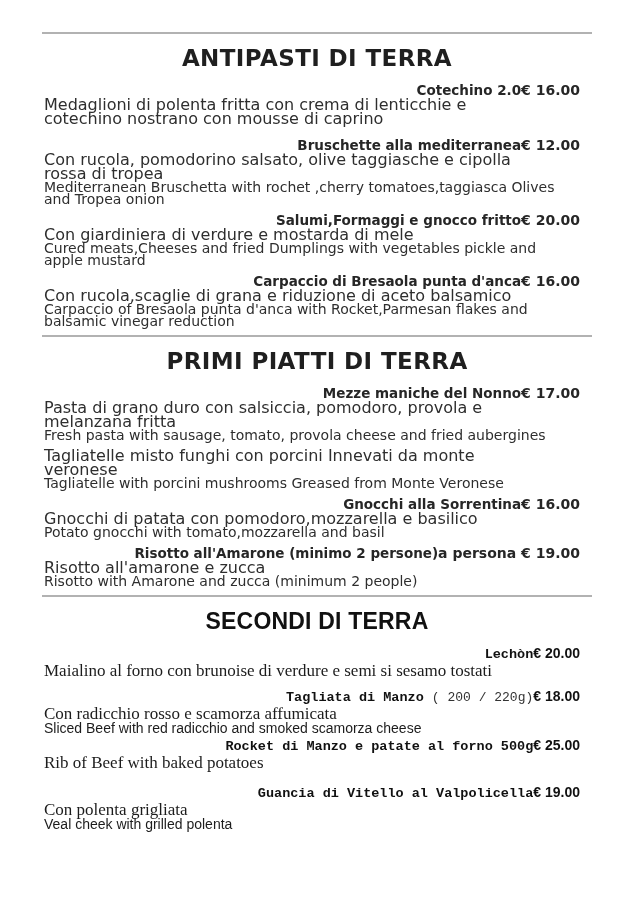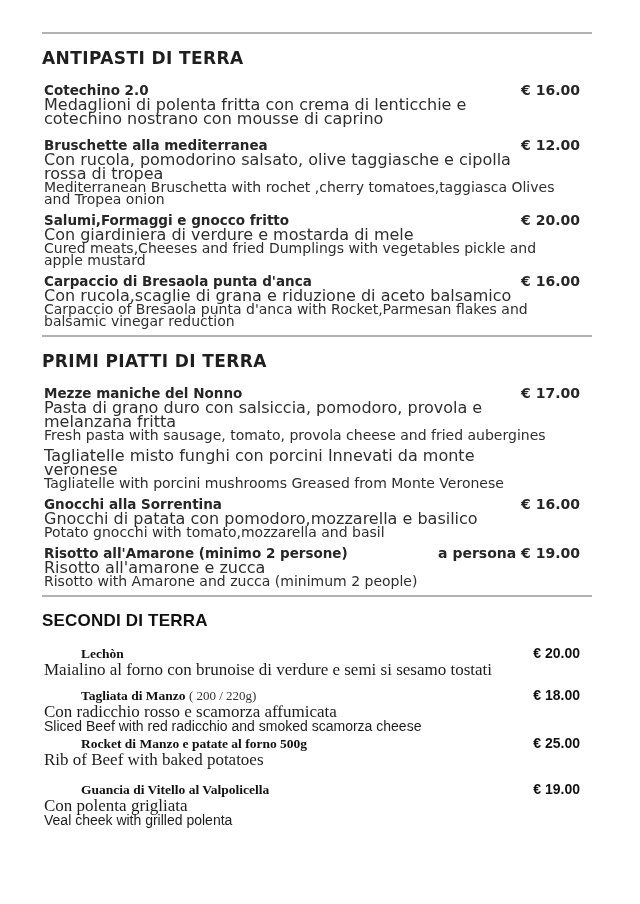--- a/index.html
+++ b/index.html
@@ -23,35 +23,36 @@
   }
   .divider {
     border: none;
     border-top: 2px solid #b2b2b2;
     height: 0;
   }
   .divider.mid { margin-top: 8px; }
   .divider.mid2 { margin-top: 7px; }
 
   .section-title {
-    font-size: 17px;
+    text-align: center;
+    font-size: 23px;
     line-height: 22px;
     margin-top: 13px;
     margin-bottom: 14px;
     font-weight: 600;
     letter-spacing: 0.4px;
     color: #1f1f1f;
   }
 
   .item { margin-bottom: 8px; padding-left: 2px; }
   .item.two-line-desc { margin-bottom: 12px; }
 
   .item-head {
     display: flex;
-    justify-content: space-between;
+    justify-content: flex-end;
     align-items: baseline;
   }
   .item-name {
     font-size: 13.5px;
     line-height: 15px;
     font-weight: 600;
     color: #262626;
     white-space: nowrap;
   }
   .item-name .name-note {
@@ -78,21 +79,21 @@
     font-size: 14px;
     line-height: 12px;
     font-weight: 400;
     color: #2e2e2e;
     max-width: 520px;
   }
 
   
   .sec-arial, .sec-arial .section-title { font-family: "Liberation Sans", sans-serif; }
   .sec-arial .section-title { font-weight: 700; letter-spacing: 0.2px; color: #111111; }
-  .sec-arial .item-name { font-family: Liberation Serif, serif; font-weight: 700; color: #111111; margin-left: 37px; }
+  .sec-arial .item-name { font-family: Liberation Mono, monospace; font-weight: 700; color: #111111; margin-left: 37px; }
   .sec-arial .item-price { font-family: "Liberation Sans", sans-serif; font-weight: 700; color: #111111; }
   .sec-arial .item-desc { font-family: Liberation Serif, serif; font-size: 17px; line-height: 17px; color: #1c1c1c; }
   .sec-arial .item-en { font-family: Liberation Sans, sans-serif; color: #1c1c1c; }
   .sec-arial .item { margin-bottom: 10px; }
   .sec-arial .item.gap-lg { margin-bottom: 14px; }
   .sec-arial .item.gap-sm { margin-bottom: 4px; }
 </style>
 </head>
 <body>
 

